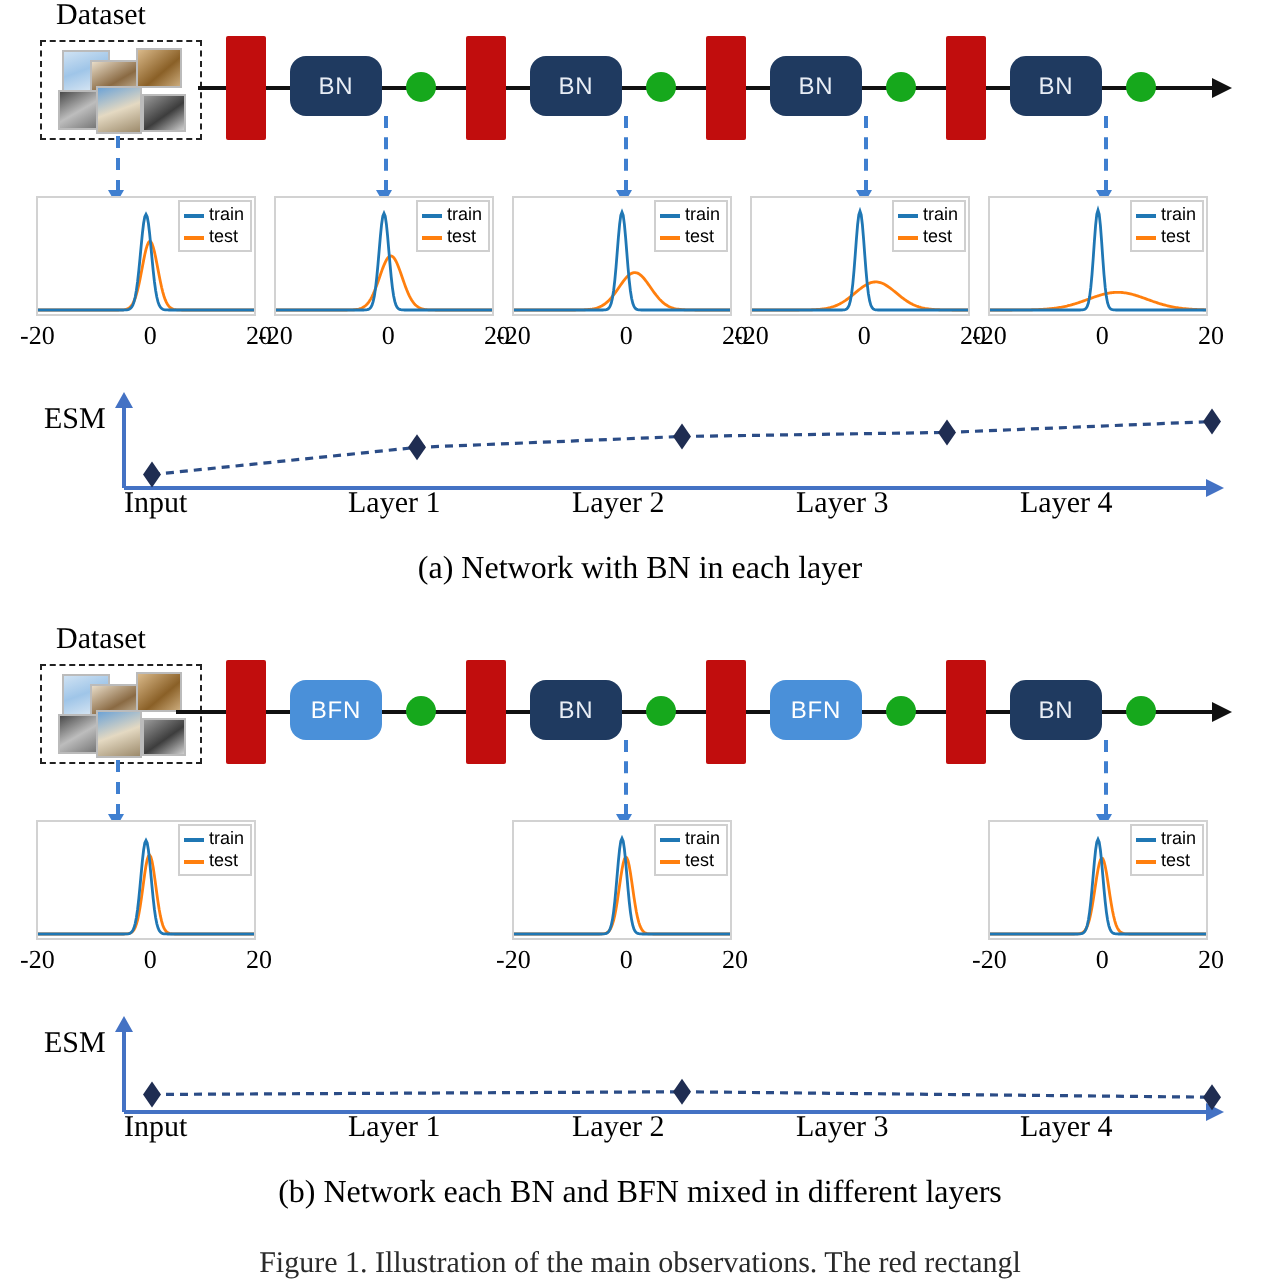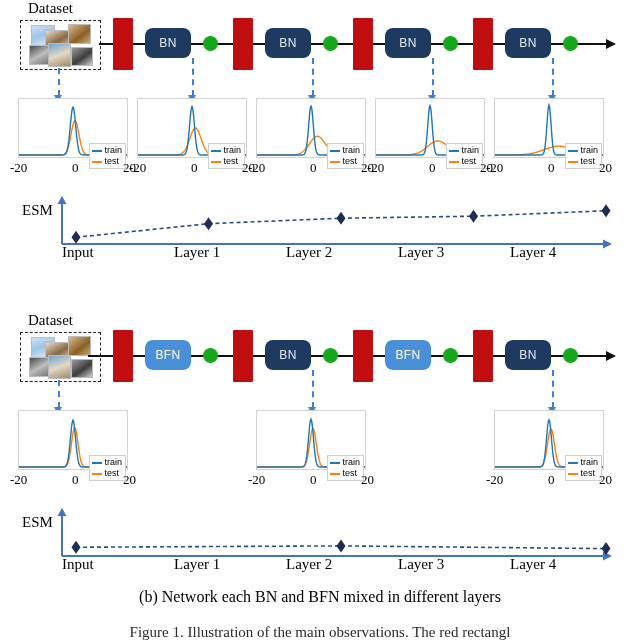--- a/index.html
+++ b/index.html
@@ -60,21 +60,20 @@
   .distplot{
     position:absolute;background:#fff;border:1px solid #d2d2d2;
     box-sizing:border-box;
   }
   .distplot svg{display:block;}
   .legendbox{
     position:absolute;background:#fff;border:1px solid #cfcfcf;
     padding:1px 3px 1px 2px;
     font-family:"Liberation Sans", sans-serif;font-size:9px;line-height:11px;
     box-sizing:border-box;
-    margin-top:43px;
   }
   .legrow{display:flex;align-items:center;gap:2px;white-space:nowrap;}
   .legline{display:inline-block;width:10px;height:2px;}
   .legline.train{background:#1f77b4;}
   .legline.test{background:#ff7f0e;}
   .axlabels{
     position:absolute;display:flex;justify-content:space-between;
     font-family:"Liberation Serif", serif;font-size:13px;
   }
 
@@ -288,20 +287,21 @@
           </svg></div>
       <div class="esmticks" style="left:62px;top:52px;width:560px;">
         <span>Input</span>
         <span>Layer 1</span>
         <span>Layer 2</span>
         <span>Layer 3</span>
         <span>Layer 4</span>
       </div>
     </div>
 
+    <div class="caption" style="left:0;top:276px;">(a) Network with BN in each layer</div>
   </div>
 
   <div class="abs" style="left:0;top:312px;width:640px;height:300px;">
 
     <div class="dslabel" style="left:28px;top:0px;">Dataset</div>
     <div class="datasetbox" style="left:20px;top:20px;width:79px;height:48px;">
       <div class="thumb" style="left:10px;top:4px;width:22px;height:20px;background:linear-gradient(160deg,#cfe2f3 0%,#9fc5e8 45%,#e6eef5 100%);"></div>
       <div class="thumb" style="left:24px;top:9px;width:22px;height:18px;background:linear-gradient(150deg,#e8dcc8 0%,#8a6a43 55%,#d9cdb6 100%);"></div>
       <div class="thumb" style="left:47px;top:3px;width:21px;height:18px;background:linear-gradient(140deg,#d9b98a 0%,#8a6027 60%,#cbab7c 100%);"></div>
       <div class="thumb" style="left:8px;top:24px;width:21px;height:18px;background:linear-gradient(150deg,#4a4a4a 0%,#bdbdbd 50%,#6e6e6e 100%);"></div>

